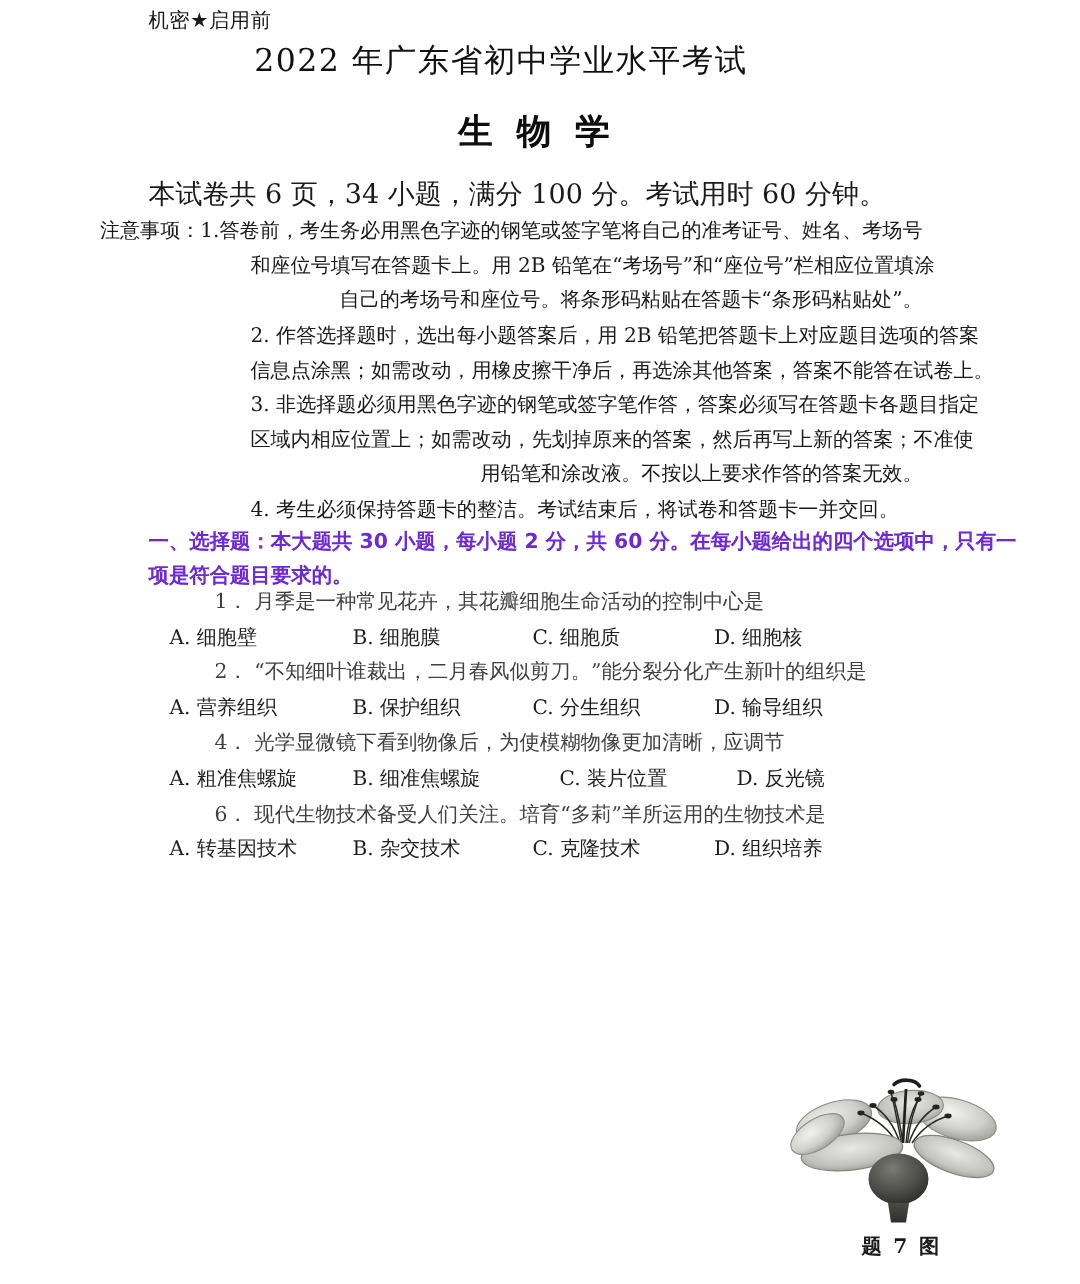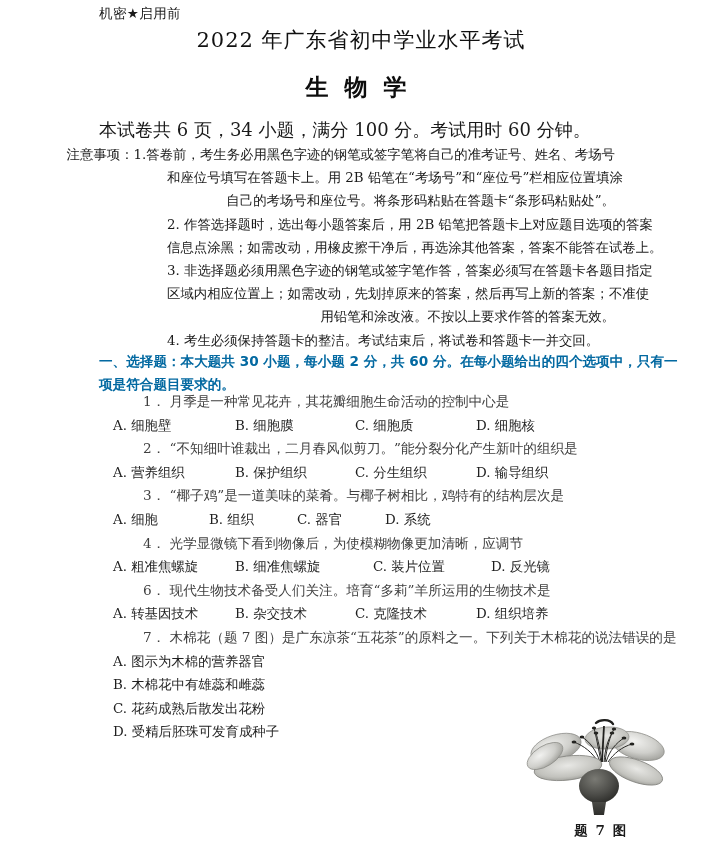--- a/index.html
+++ b/index.html
@@ -36,21 +36,20 @@
   }
   .exam-title {
     position: absolute;
     left: 0; top: 26px;
     width: 668px;
     text-align: center;
     font-family: "DejaVu Serif", "Liberation Serif", serif;
     font-size: 21px;
     letter-spacing: 1px;
     color: #111;
-    margin-left: 27px;
   }
   .subject-title {
     position: absolute;
     left: 0; top: 72px;
     width: 712px;
     text-align: center;
     font-family: "DejaVu Sans", "Liberation Sans", sans-serif;
     font-weight: bold;
     font-size: 23px;
     letter-spacing: 16px;
@@ -101,21 +100,21 @@
   
   .section-heading {
     position: absolute;
     left: 99px;
     top: 350px;
     width: 530px;
     font-family: "DejaVu Sans", "Liberation Sans", sans-serif;
     font-weight: bold;
     font-size: 13.6px;
     line-height: 23px;
-    color: #0369a1;
+    color: #6d28d9;
   }
   .section-heading .sh-line { white-space: nowrap; }
 
   
   .questions {
     position: absolute;
     left: 99px;
     top: 390px;
     width: 530px;
   }
@@ -225,53 +224,35 @@
       <div class="question">
         <div class="q-stem">2． “不知细叶谁裁出，二月春风似剪刀。”能分裂分化产生新叶的组织是</div>
         <div class="q-options">
           <span class="opt" style="left: 14px;">A. 营养组织</span>
           <span class="opt" style="left: 136px;">B. 保护组织</span>
           <span class="opt" style="left: 256px;">C. 分生组织</span>
           <span class="opt" style="left: 377px;">D. 输导组织</span>
         </div>
       </div>
       <div class="question">
-        <div class="q-stem">3． “椰子鸡”是一道美味的菜肴。与椰子树相比，鸡特有的结构层次是</div>
-        <div class="q-options">
-          <span class="opt" style="left: 14px;">A. 细胞</span>
-          <span class="opt" style="left: 110px;">B. 组织</span>
-          <span class="opt" style="left: 198px;">C. 器官</span>
-          <span class="opt" style="left: 286px;">D. 系统</span>
-        </div>
-      </div>
-      <div class="question">
         <div class="q-stem">4． 光学显微镜下看到物像后，为使模糊物像更加清晰，应调节</div>
         <div class="q-options">
           <span class="opt" style="left: 14px;">A. 粗准焦螺旋</span>
           <span class="opt" style="left: 136px;">B. 细准焦螺旋</span>
           <span class="opt" style="left: 274px;">C. 装片位置</span>
           <span class="opt" style="left: 392px;">D. 反光镜</span>
         </div>
       </div>
       <div class="question">
         <div class="q-stem">6． 现代生物技术备受人们关注。培育“多莉”羊所运用的生物技术是</div>
         <div class="q-options">
           <span class="opt" style="left: 14px;">A. 转基因技术</span>
           <span class="opt" style="left: 136px;">B. 杂交技术</span>
           <span class="opt" style="left: 256px;">C. 克隆技术</span>
           <span class="opt" style="left: 377px;">D. 组织培养</span>
-        </div>
-      </div>
-      <div class="question">
-        <div class="q-stem">7． 木棉花（题 7 图）是广东凉茶“五花茶”的原料之一。下列关于木棉花的说法错误的是</div>
-        <div class="q-options vertical">
-          <span class="opt">A. 图示为木棉的营养器官</span>
-          <span class="opt">B. 木棉花中有雄蕊和雌蕊</span>
-          <span class="opt">C. 花药成熟后散发出花粉</span>
-          <span class="opt">D. 受精后胚珠可发育成种子</span>
         </div>
       </div>
     </div>
 
   <div class="figure">
     <div class="figure-img">
       <svg viewBox="0 0 176 102" width="176" height="102" aria-hidden="true">
         <defs>
           <radialGradient id="petalA" cx="40%" cy="35%" r="70%">
             <stop offset="0%" stop-color="#f2f2f0"></stop>

